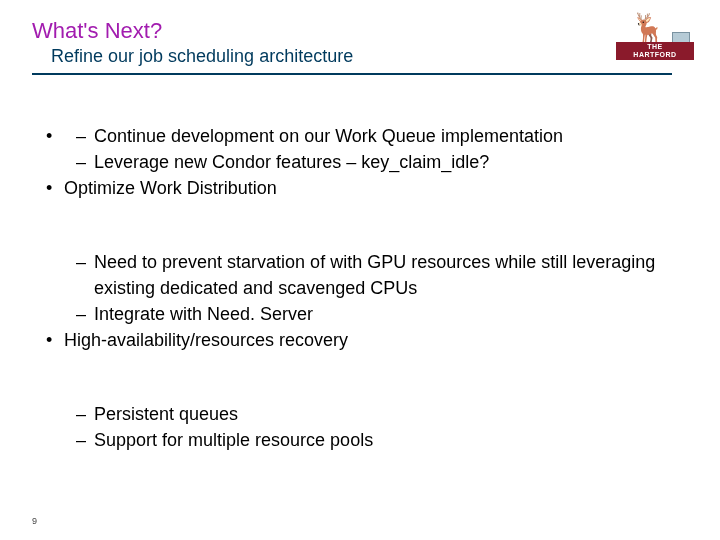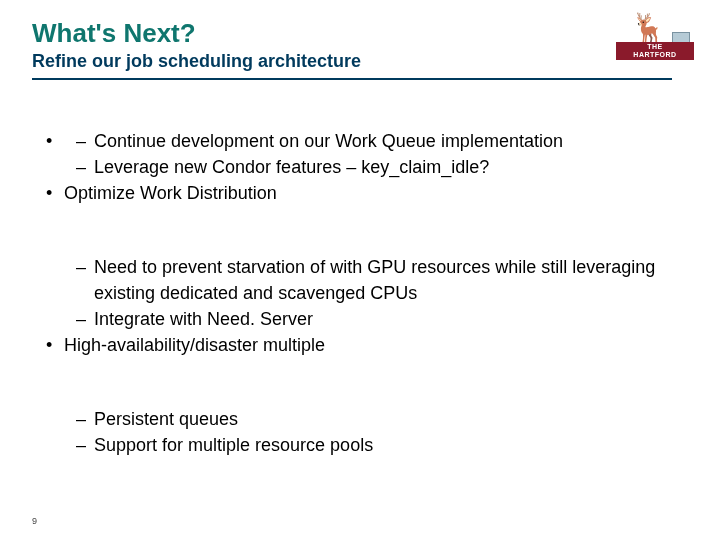--- a/index.html
+++ b/index.html
@@ -1,20 +1,20 @@
 <!DOCTYPE html>
 <html><head>
 <meta charset="utf-8">
 <style>
   * { margin: 0; padding: 0; box-sizing: border-box; }
   html, body { width: 720px; height: 540px; background: #fff; font-family: Arial, Helvetica, sans-serif; color: #000; }
   .slide { position: relative; width: 720px; height: 540px; padding: 18px 32px 18px 32px; }
   .header { position: relative; }
-  .title { font-size: 26px; font-weight: bold; color: #0f766e; }
-  .subtitle { font-size: 18px; font-weight: bold; color: #003a5d; margin-top: 2px; }
+  .title { font-size: 22px; font-weight: normal; color: #a21caf; }
+  .subtitle { font-size: 18px; font-weight: normal; color: #003a5d; margin-top: 2px; margin-left: 19px; }
   .hr { border: none; border-top: 2px solid #003a5d; margin-top: 6px; width: 640px; }
   .logo { position: absolute; top: 18px; right: 26px; width: 78px; height: 42px; }
   .logo .band { position: absolute; bottom: 0; width: 78px; height: 18px; background: #8a1a2b; color: #fff; font-size: 7px; font-weight: bold; letter-spacing: 0.5px; display: flex; flex-direction: column; align-items: center; justify-content: center; line-height: 8px; }
   .logo .stag { position: absolute; bottom: 14px; left: 14px; font-size: 30px; color: #3a3a3a; }
   .logo .square { position: absolute; right: 4px; bottom: 10px; width: 18px; height: 18px; background: #b6cbd6; border: 1px solid #7a93a1; }
   .content { margin-top: 20px; padding-left: 14px; }
   ul.top { list-style: none; }
   ul.top > li { font-size: 18px; line-height: 26px; position: relative; padding-left: 18px; }
   ul.top > li::before { content: "•"; position: absolute; left: 0; top: 0; }
   ul.sub { list-style: none; margin-left: 12px; margin-top: 48px; }
@@ -51,21 +51,21 @@
         </ul>
       </li>
       <li>
         <span>Optimize Work Distribution</span>
         <ul class="sub">
           <li><span>Need to prevent starvation of with GPU resources while still leveraging existing dedicated and scavenged CPUs</span></li>
           <li><span>Integrate with Need. Server</span></li>
         </ul>
       </li>
       <li>
-        <span>High-availability/disaster multiple</span>
+        <span>High-availability/resources recovery</span>
         <ul class="sub">
           <li><span>Persistent queues</span></li>
           <li><span>Support for multiple resource pools</span></li>
         </ul>
       </li>
     </ul>
   </div>
 
   <div class="pagenum">9</div>
 

